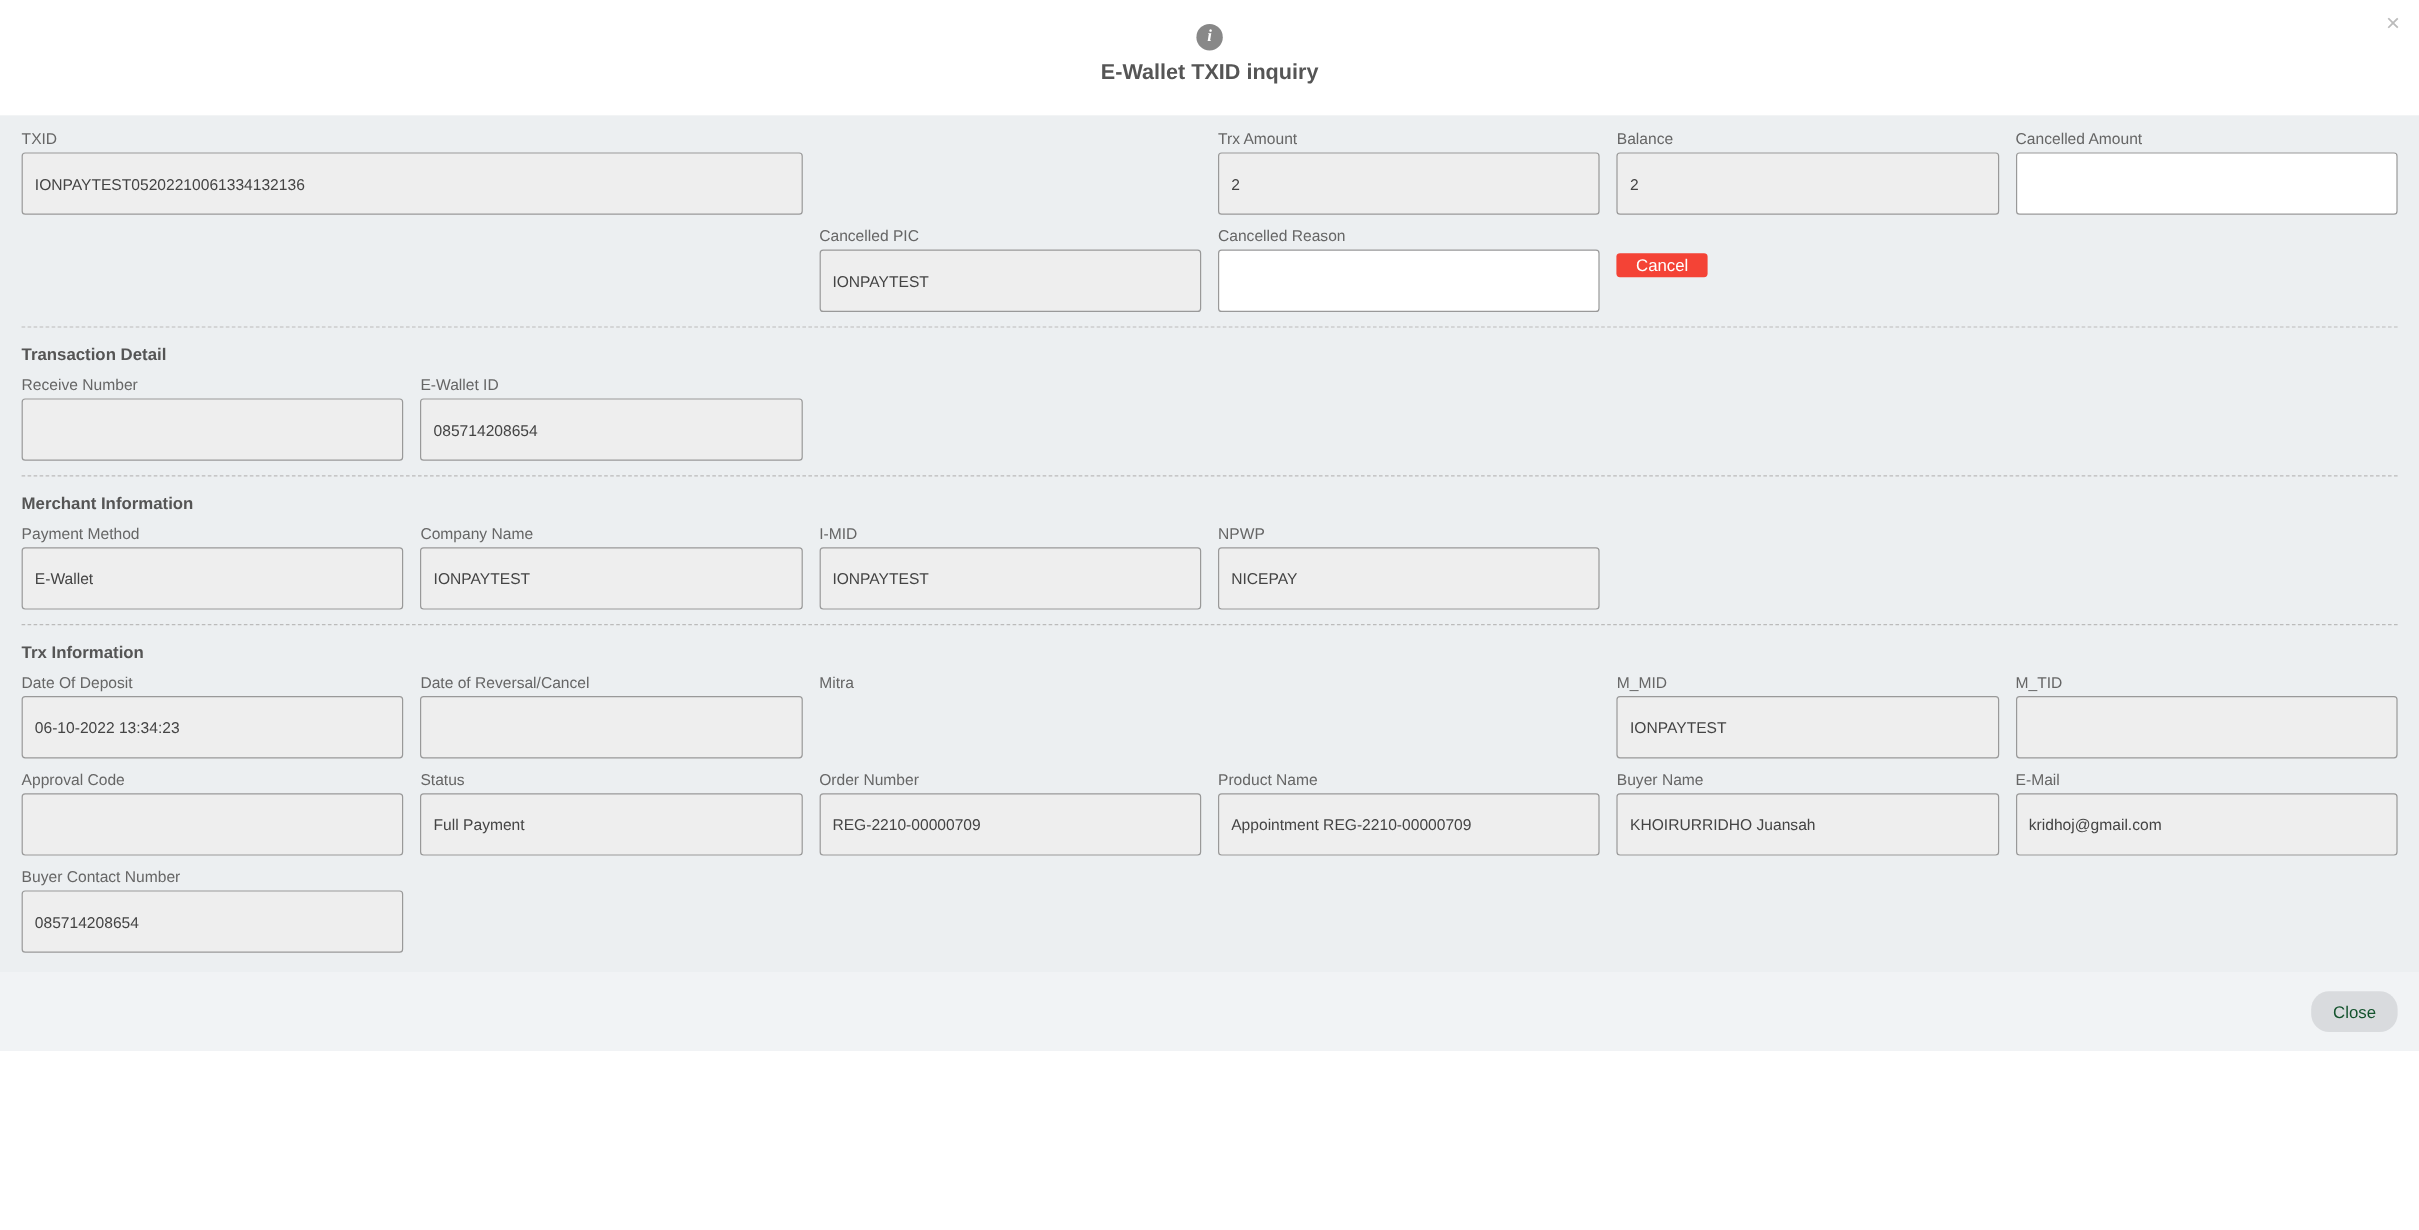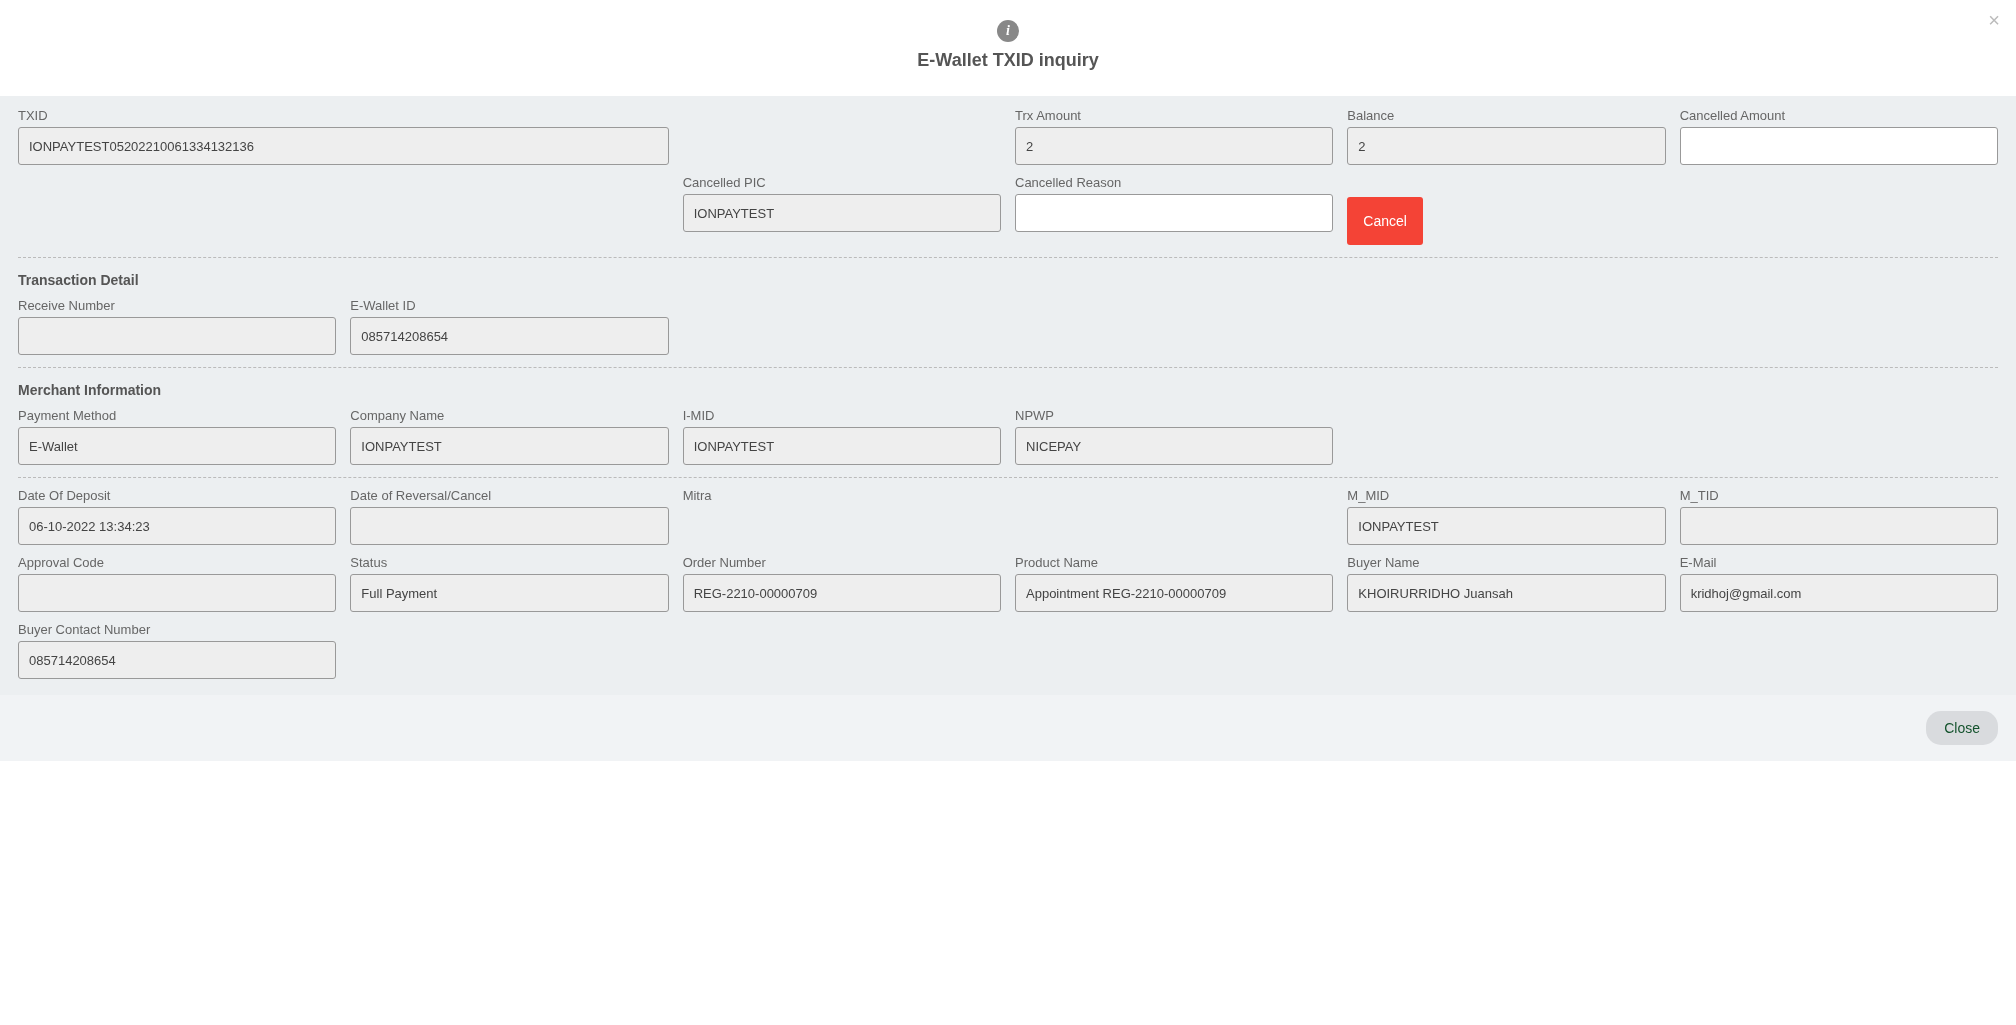--- a/index.html
+++ b/index.html
@@ -60,21 +60,21 @@
     padding: 0 18px;
   }
   .fld label {
     display: block;
     font-size: 13px;
     color: #666;
     margin-bottom: 4px;
   }
   .fld input[type="text"] {
     width: 100%;
-    height: 38px;
+    height: 52px;
     border: 1px solid #999;
     border-radius: 3px;
     padding: 12px 10px;
     font-size: 13px;
     color: #444;
     background: #fff;
   }
   .fld input[readonly] {
     background-color: #eeeeee;
     cursor: default;
@@ -84,21 +84,21 @@
     font-weight: 700;
     font-size: 14px;
     color: #555;
     padding-top: 4px;
   }
   .btn-cancel {
     background: #F44336;
     color: #fff;
     border: none;
     border-radius: 3px;
-    height: 48px;
+    height: 20px;
     padding: 0 16px;
     font-size: 14px;
     cursor: pointer;
     margin-top: 22px;
   }
   .span2 { grid-column: span 2; }
   .divider {
     grid-column: 1 / -1;
     border: none;
     border-top: 1px dashed #bbb;
@@ -198,20 +198,21 @@
       <label>I-MID</label>
       <input type="text" readonly="" value="IONPAYTEST" style="">
     </div>
     <div class="fld">
       <label>NPWP</label>
       <input type="text" readonly="" value="NICEPAY" style="">
     </div>
 
     <hr class="divider">
 
+    <div class="section-head">Trx Information</div>
 
     <div class="fld">
       <label>Date Of Deposit</label>
       <input type="text" readonly="" value="06-10-2022 13:34:23" style="">
     </div>
     <div class="fld">
       <label>Date of Reversal/Cancel</label>
       <input type="text" readonly="" value="" style="">
     </div>
     <div class="fld">

